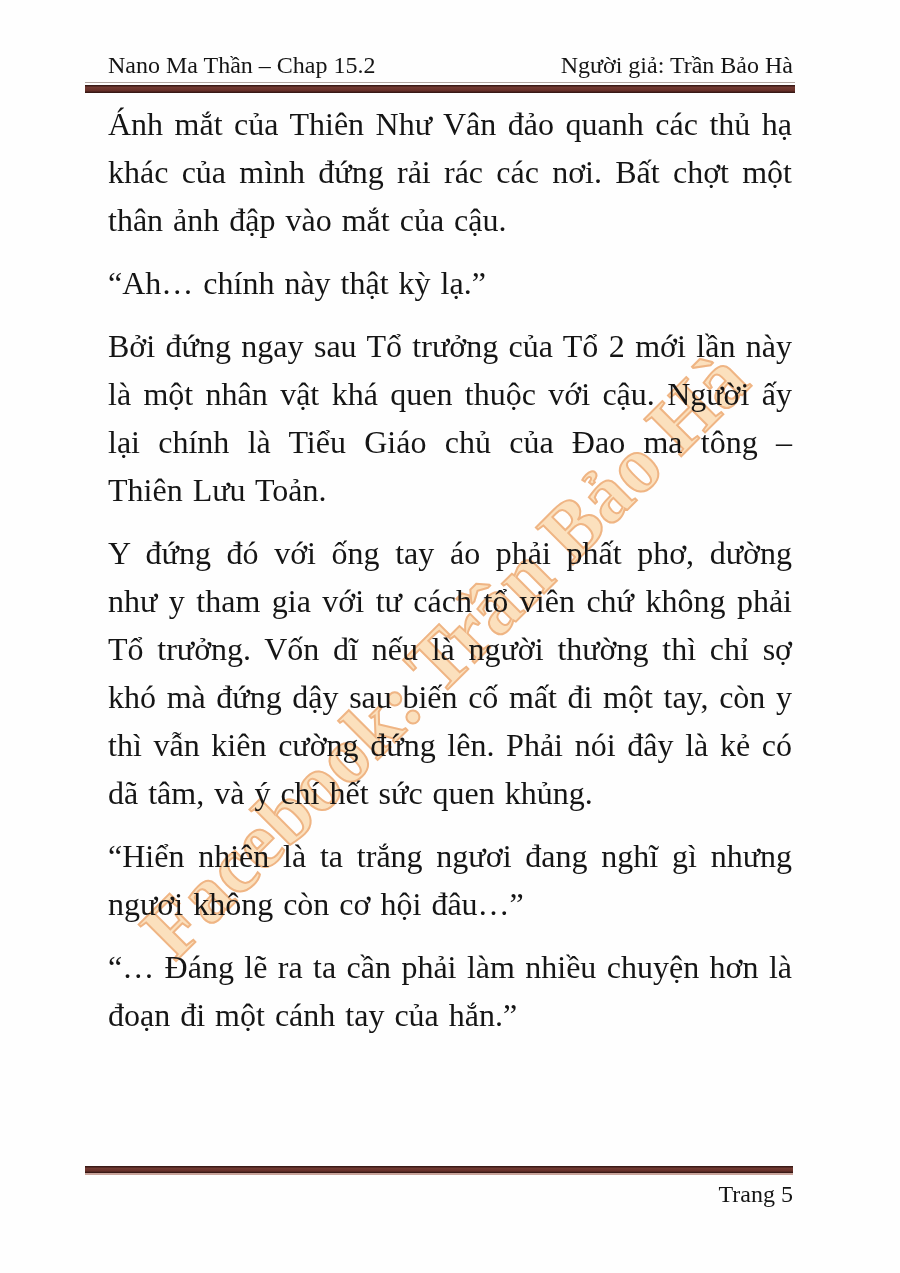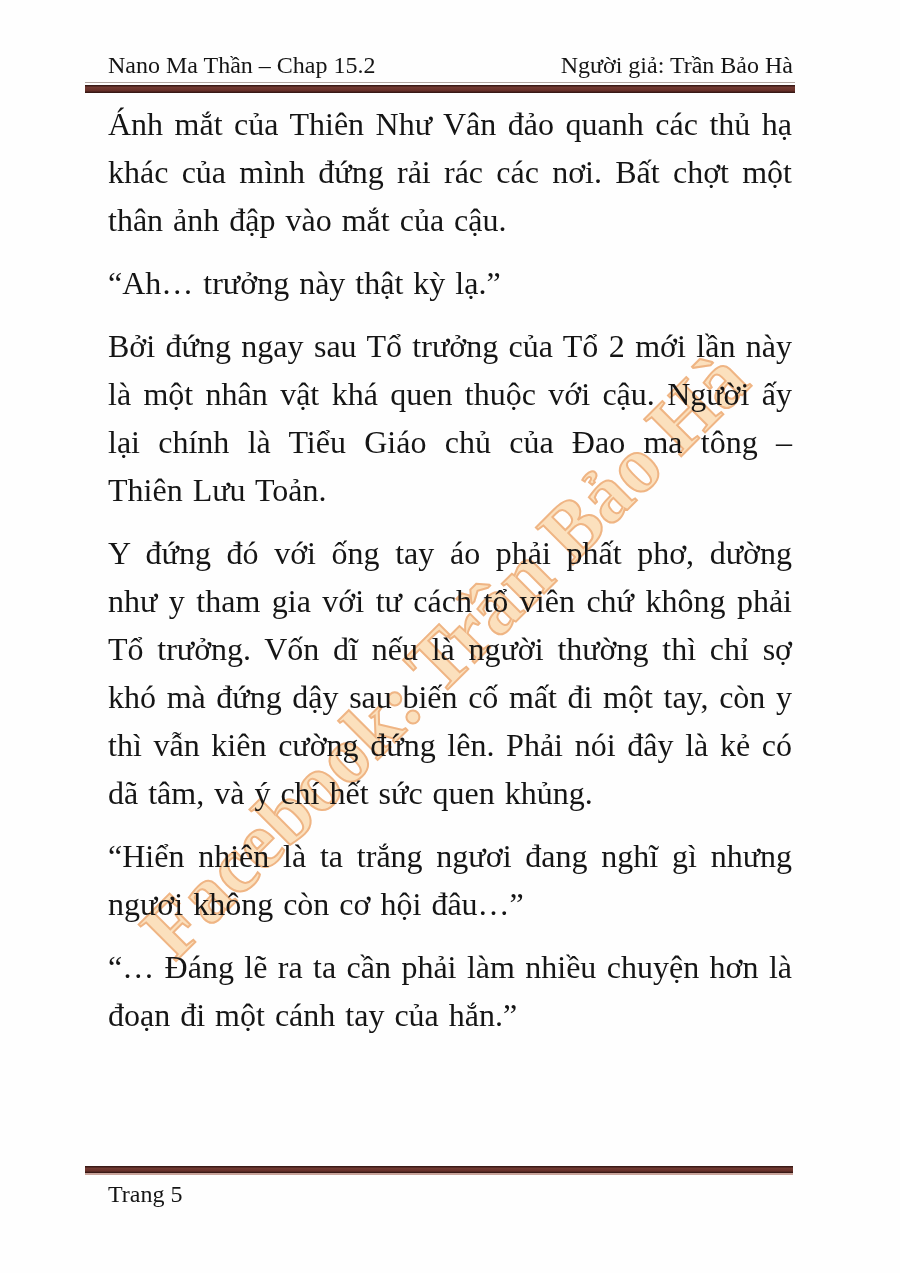--- a/index.html
+++ b/index.html
@@ -88,21 +88,21 @@
     height: 7px;
     background: linear-gradient(#2c1210, #713931 35%, #662f28 70%, #2c1210);
     border-bottom: 2px solid #c9a49b;
     z-index: 2;
   }
   .footer {
     position: absolute;
     left: 108px;
     right: 107px;
     top: 1179px;
-    text-align: left;
+    text-align: right;
     font-size: 24px;
     line-height: 30px;
     z-index: 2;
   }
 </style>
 </head>
 <body>
 
 <div class="page">
 
@@ -112,21 +112,21 @@
     <span>Nano Ma Thần – Chap 15.2</span>
     <span>Người giả: Trần Bảo Hà</span>
   </div>
 
   <div class="header-rule">
     <div class="bar"></div>
   </div>
 
   <div class="content">
     <p>Ánh mắt của Thiên Như Vân đảo quanh các thủ hạ khác của mình đứng rải rác các nơi. Bất chợt một thân ảnh đập vào mắt của cậu.</p>
-    <p>“Ah… trưởng này thật kỳ lạ.”</p>
+    <p>“Ah… chính này thật kỳ lạ.”</p>
     <p>Bởi đứng ngay sau Tổ trưởng của Tổ 2 mới lần này là một nhân vật khá quen thuộc với cậu. Người ấy lại chính là Tiểu Giáo chủ của Đao ma tông – Thiên Lưu Toản.</p>
     <p>Y đứng đó với ống tay áo phải phất phơ, dường như y tham gia với tư cách tổ viên chứ không phải Tổ trưởng. Vốn dĩ nếu là người thường thì chỉ sợ khó mà đứng dậy sau biến cố mất đi một tay, còn y thì vẫn kiên cường đứng lên. Phải nói đây là kẻ có dã tâm, và ý chí hết sức quen khủng.</p>
     <p>“Hiển nhiên là ta trắng ngươi đang nghĩ gì nhưng ngươi không còn cơ hội đâu…”</p>
     <p>“… Đáng lẽ ra ta cần phải làm nhiều chuyện hơn là đoạn đi một cánh tay của hắn.”</p>
   </div>
 
   <div class="footer-rule"></div>
 
   <div class="footer">
     <span>Trang 5</span>

